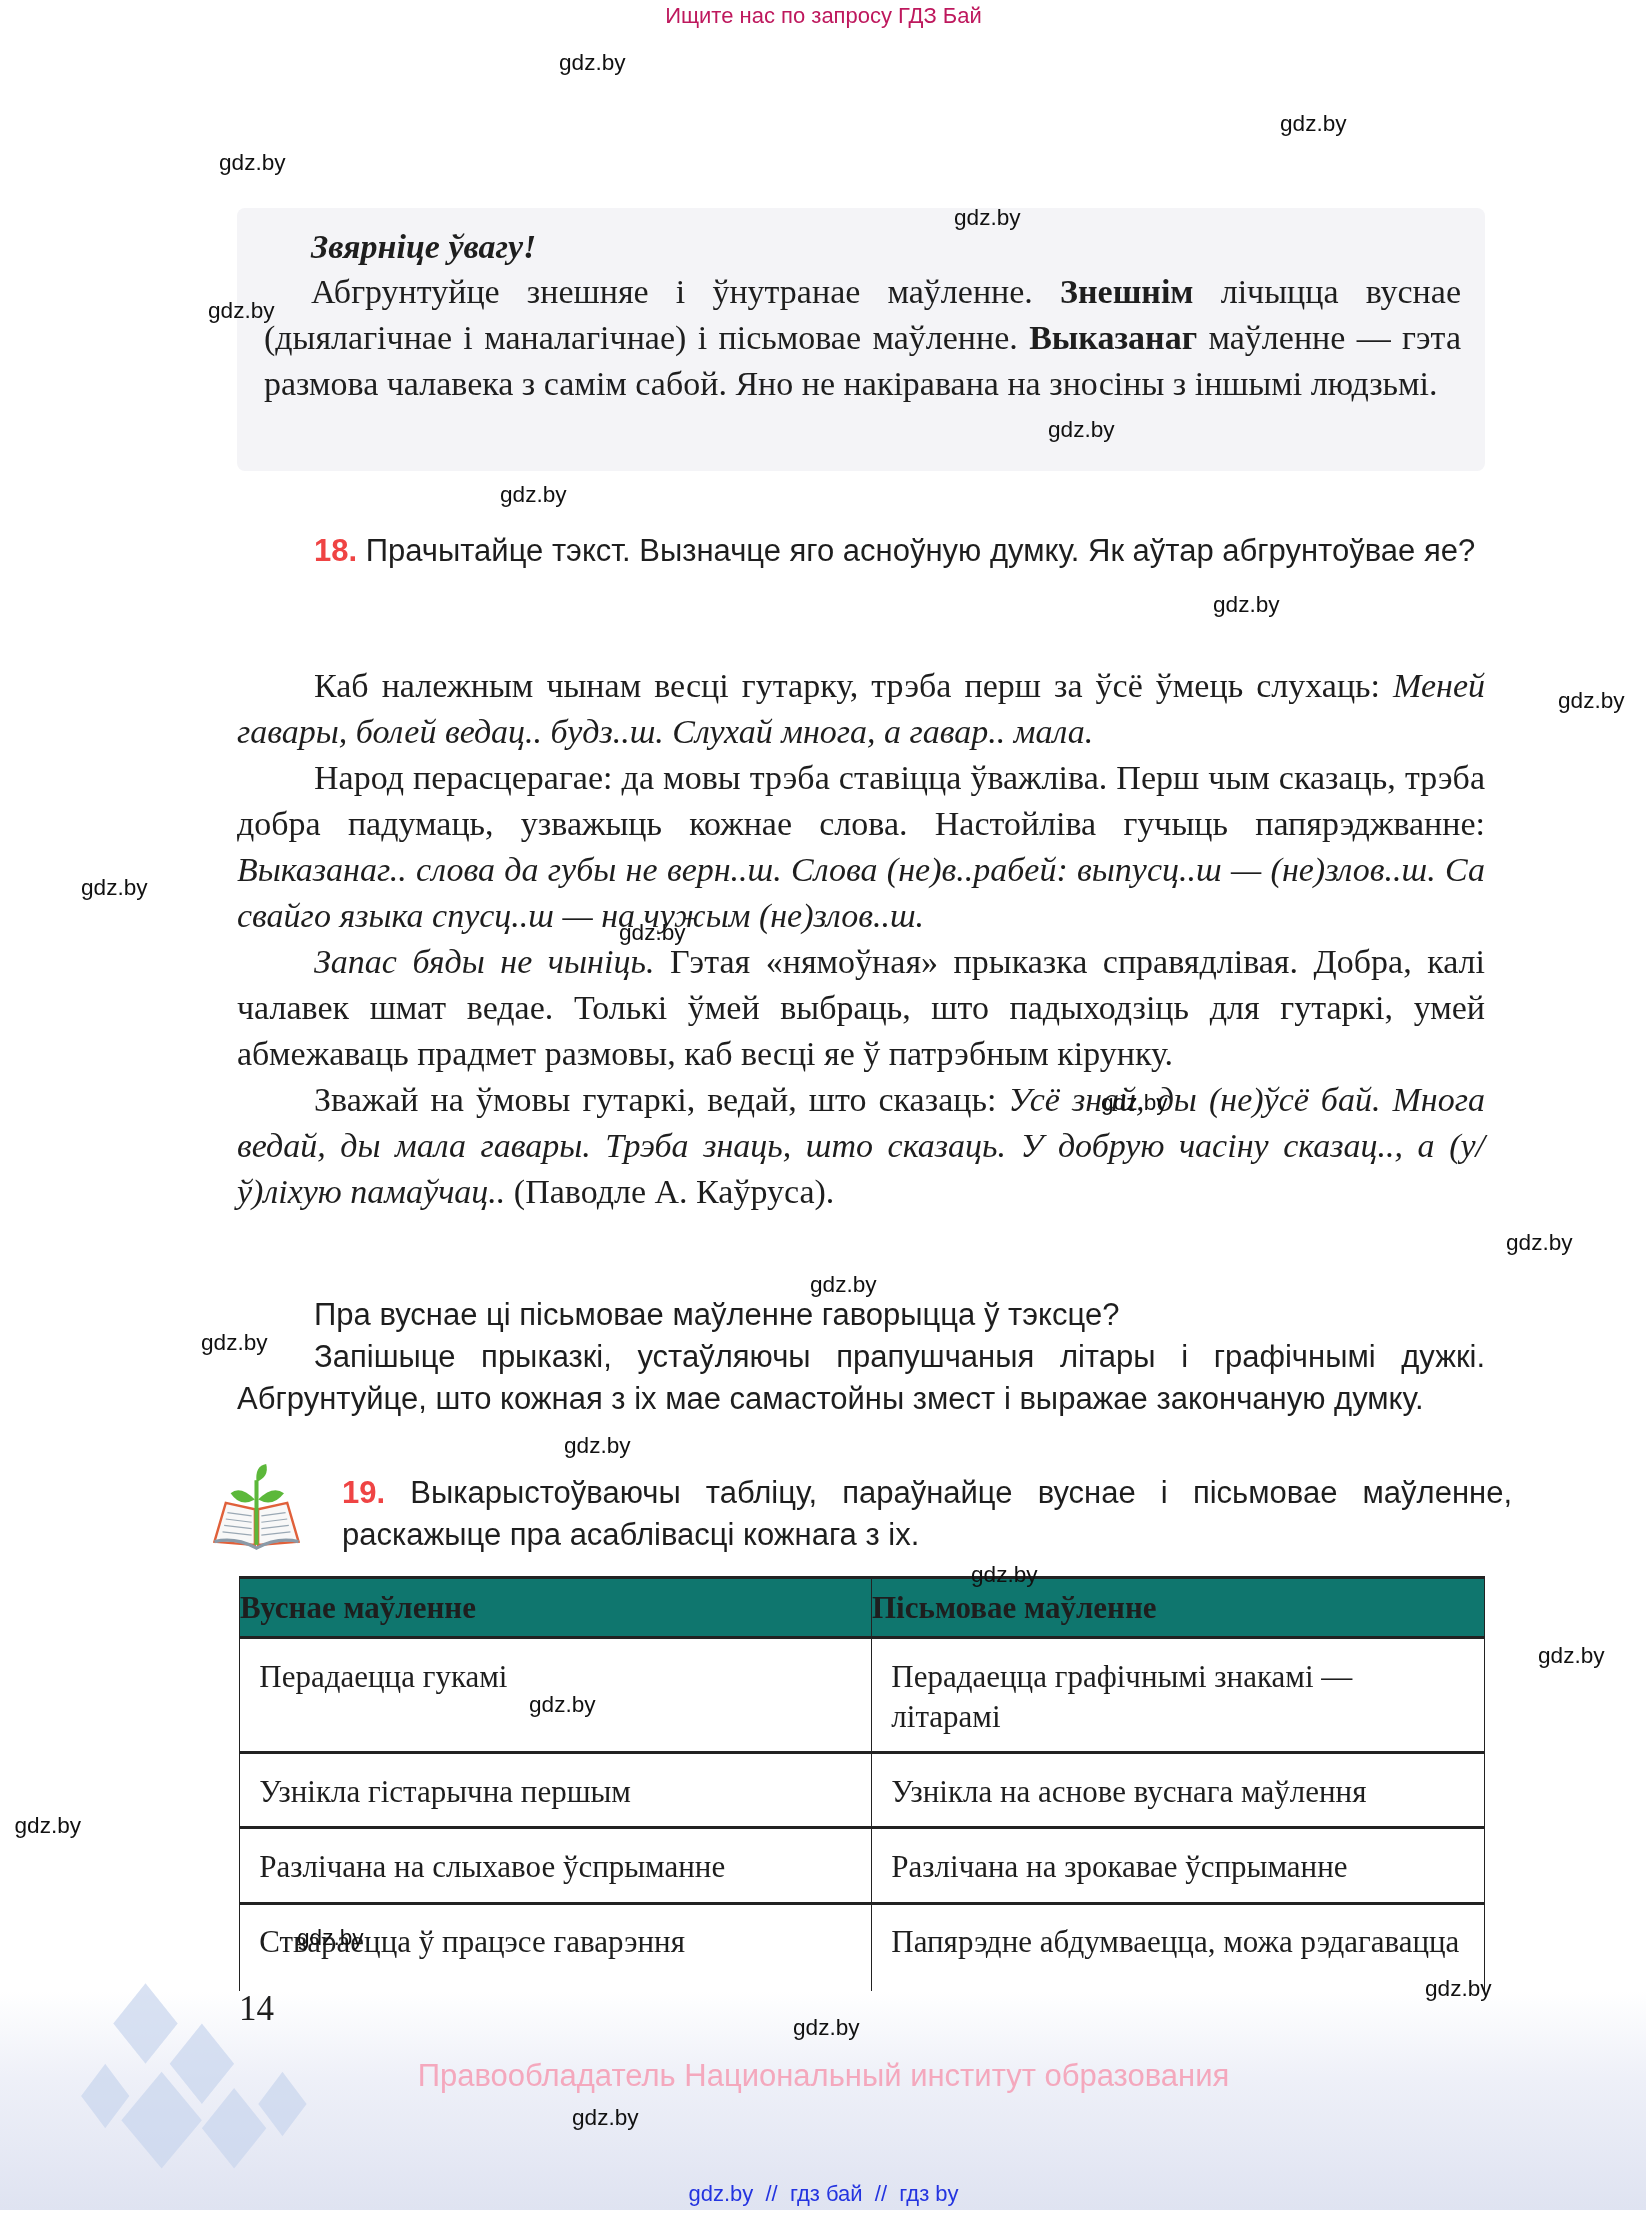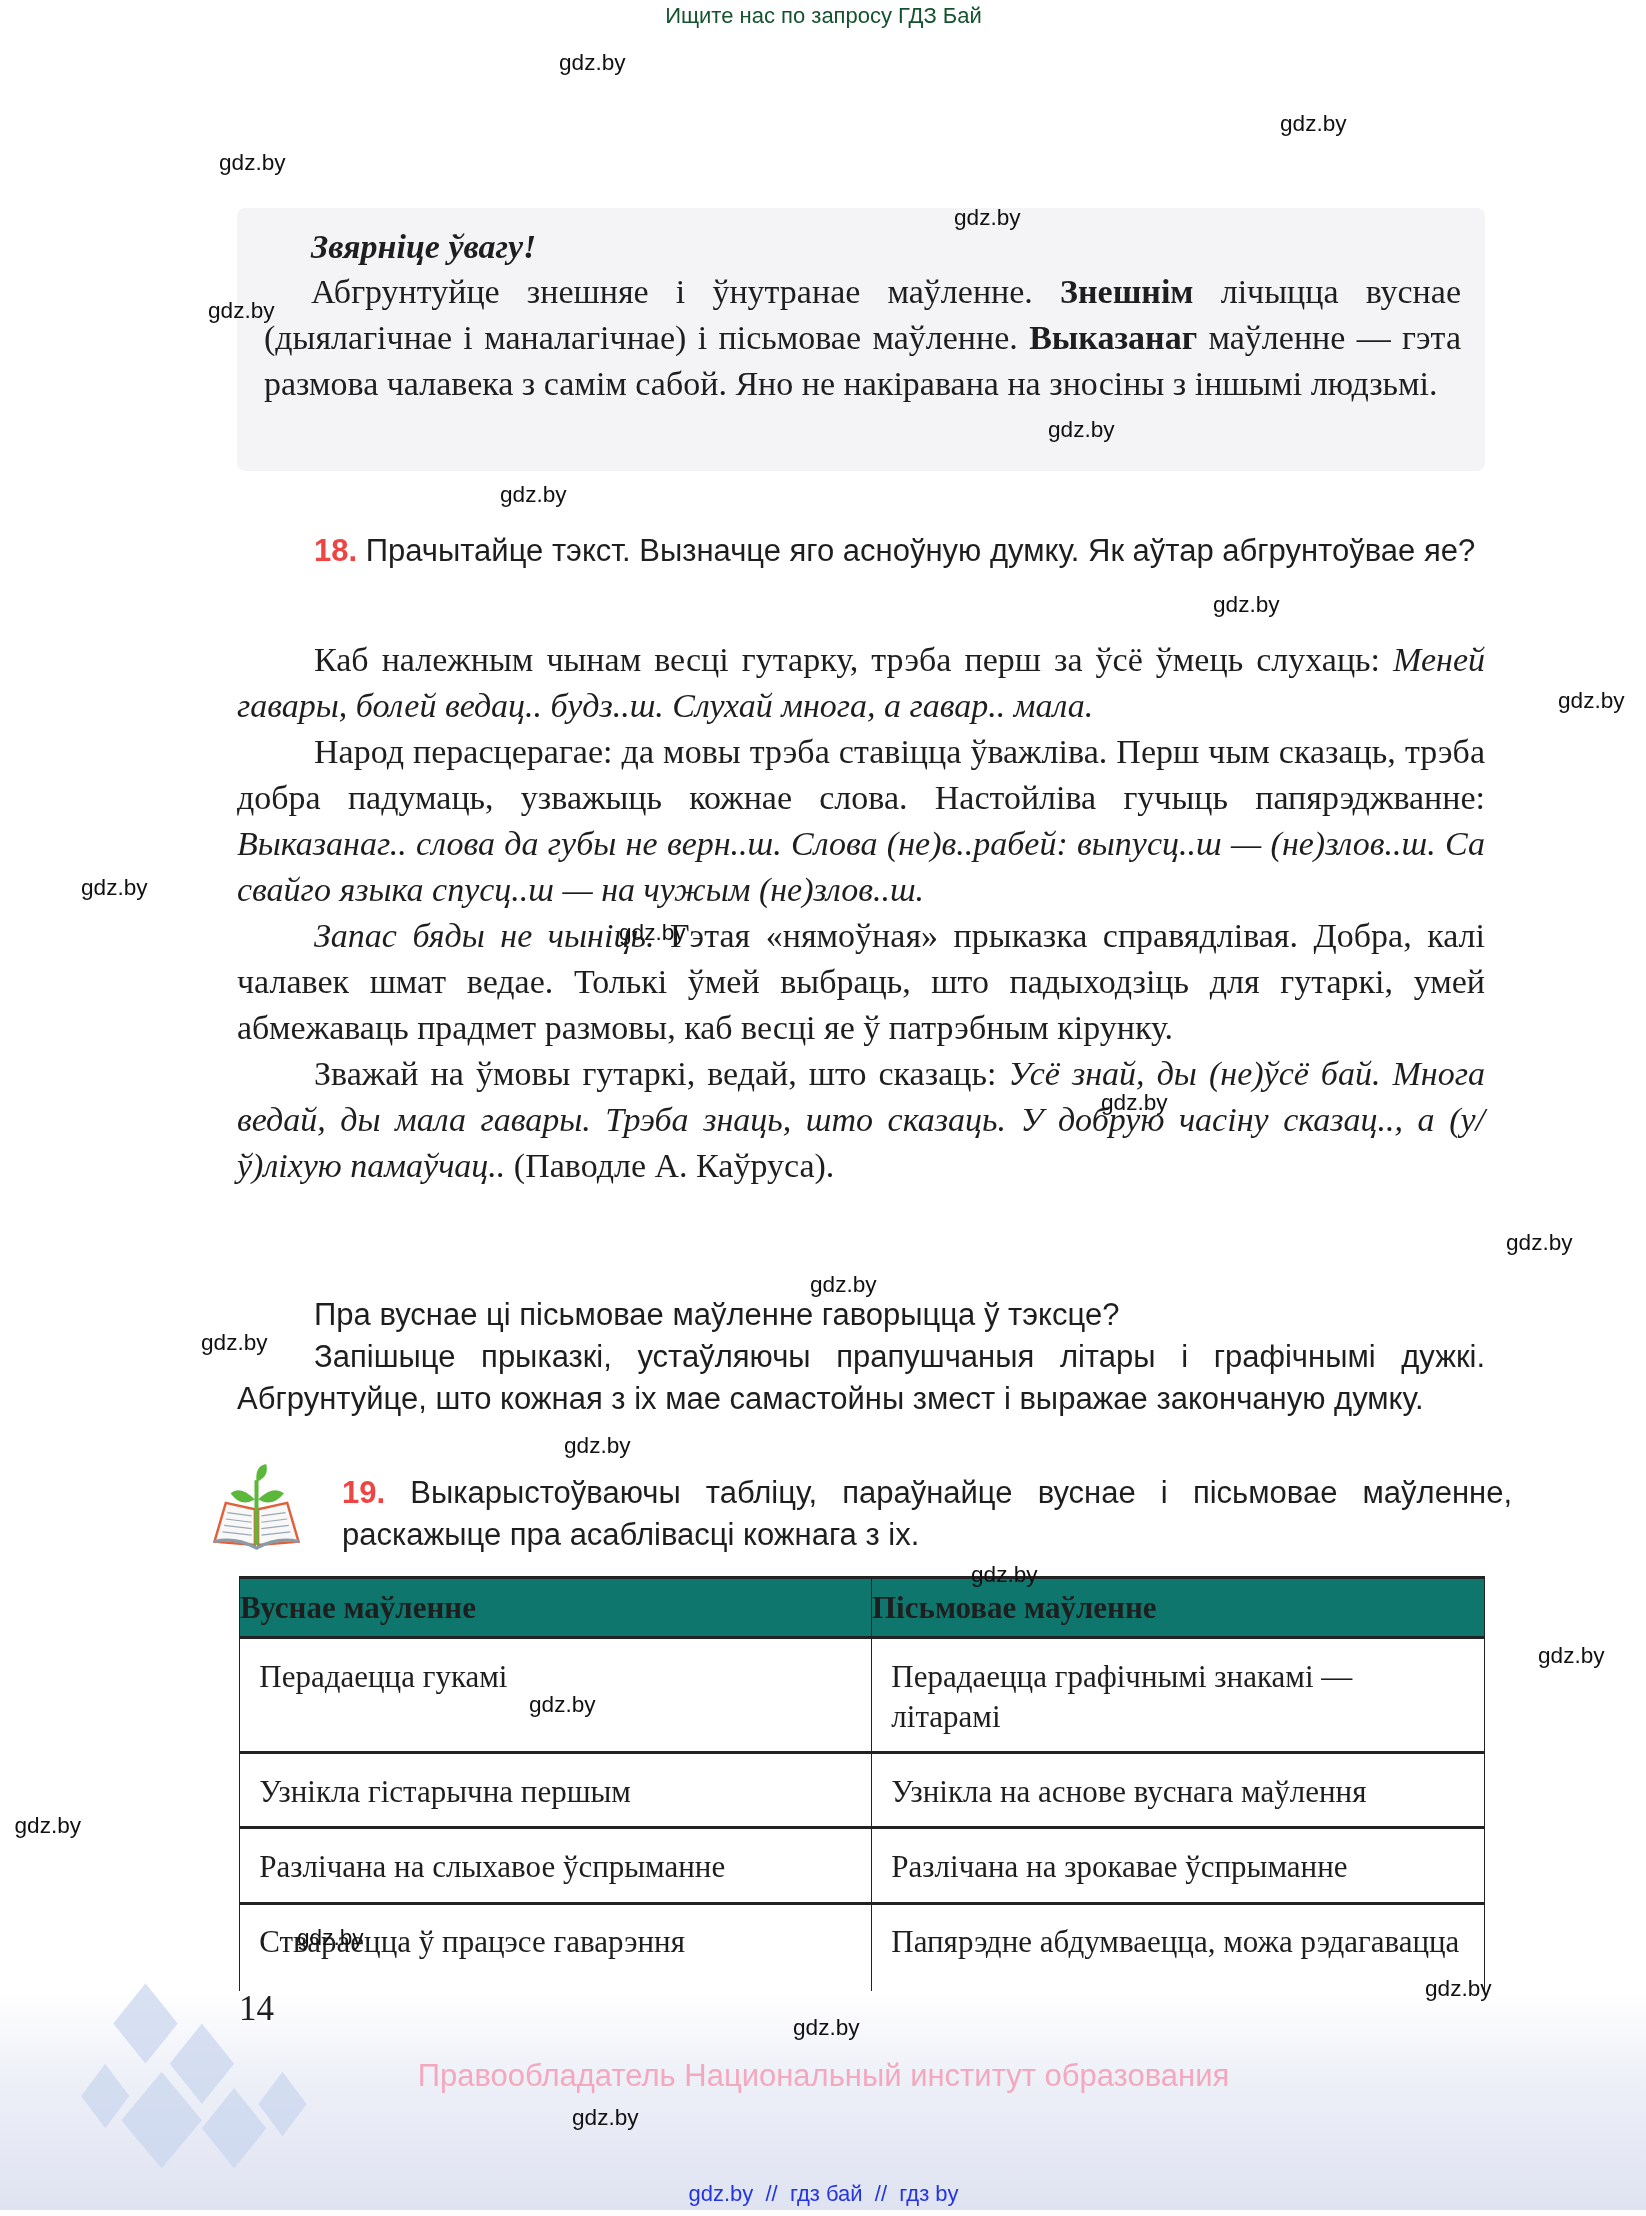--- a/index.html
+++ b/index.html
@@ -1,37 +1,37 @@
 <!DOCTYPE html>
 <html style="font-size:13px"><head>
 <meta charset="utf-8">
 <style>
   * { box-sizing: border-box; margin: 0; padding: 0; }
   html, body { width: 1647px; height: 2216px; background: #ffffff; overflow: hidden; }
   body { position: relative; font-family: "Liberation Serif", "DejaVu Serif", serif; color: #1e1e1e; }
 
   .top-banner { position: absolute; top: 3.2px; left: 0; width: 1647px; text-align: center;
-    font-family: "Liberation Sans", sans-serif; font-size: 22px; color: #14532d; }
+    font-family: "Liberation Sans", sans-serif; font-size: 22px; color: #be185d; }
 
   .wm { position: absolute; font-family: "Liberation Sans", sans-serif; font-size: 22.6px; color: #111; white-space: nowrap; }
 
   
   .note-box { position: absolute; left: 237px; top: 208px; width: 1248px; height: 263px;
     background: #f4f4f7; border-radius: 8px; padding: 16px 24px 0 27px; font-family: Liberation Serif, serif; }
   .note-title { font-style: italic; font-weight: bold; font-size: 34px; line-height: 45px; padding-left: 47px; }
   .note-body { font-size: 34px; line-height: 46px; text-align: justify; }
   .note-body .ind { padding-left: 47px; }
   b { font-weight: bold; }
   i { font-style: italic; }
 
   .ex-num { color: #ef4444; font-weight: bold; font-family: "Liberation Sans", sans-serif; }
 
   .task { position: absolute; font-family: "Liberation Sans", sans-serif; font-size: 31px; line-height: 42px; text-align: justify; }
 
-  .text-block { position: absolute; left: 237px; width: 1248px; font-size: 34px; line-height: 46px; text-align: justify; }
+  .text-block { position: absolute; left: 237px; width: 1248px; font-size: 34px; line-height: 46px; text-align: justify; margin-top: 26px; }
   .p-ind { text-indent: 77px; }
 
   .book-icon { position: absolute; left: 208px; top: 1464px; width: 97px; height: 89px; }
 
   table.cmp { position: absolute; left: 239px; top: 1576px; width: 1246px; border-collapse: collapse;
     font-size: 31px; }
   table.cmp th { background: #0f766e; font-weight: bold; height: 60px; text-align: left;
     border-left: 1.6px solid #222; border-right: 1.6px solid #222; border-top: 3.2px solid #222; border-bottom: 3.2px solid #222; }
   table.cmp td { vertical-align: top; padding: 17.7px 19.3px 14.5px 19.3px; line-height: 40px;
     border-left: 1.6px solid #222; border-right: 1.6px solid #222; border-bottom: 3.2px solid #222; }

